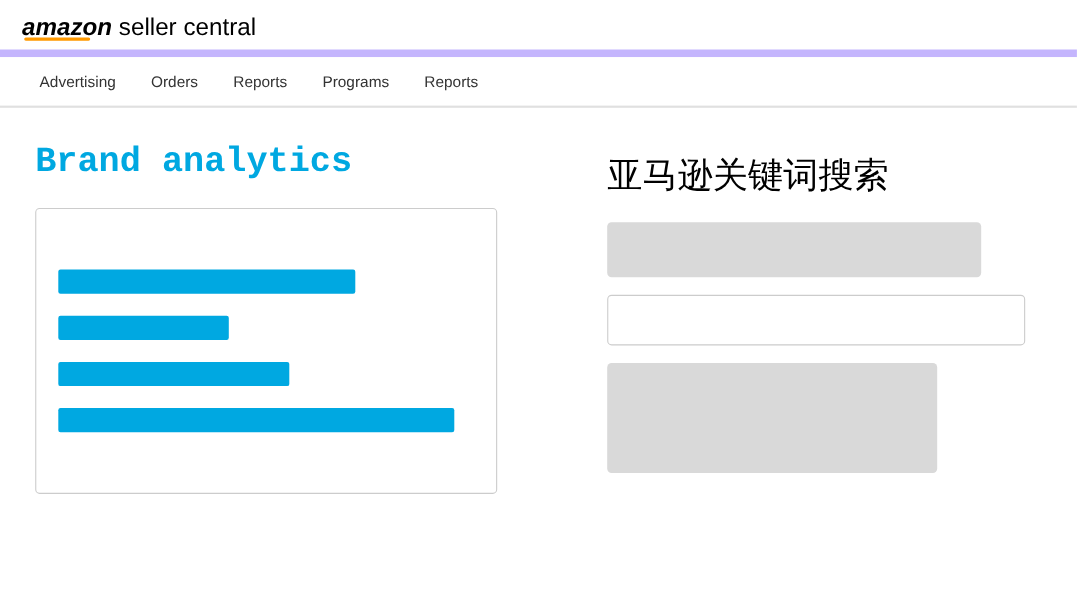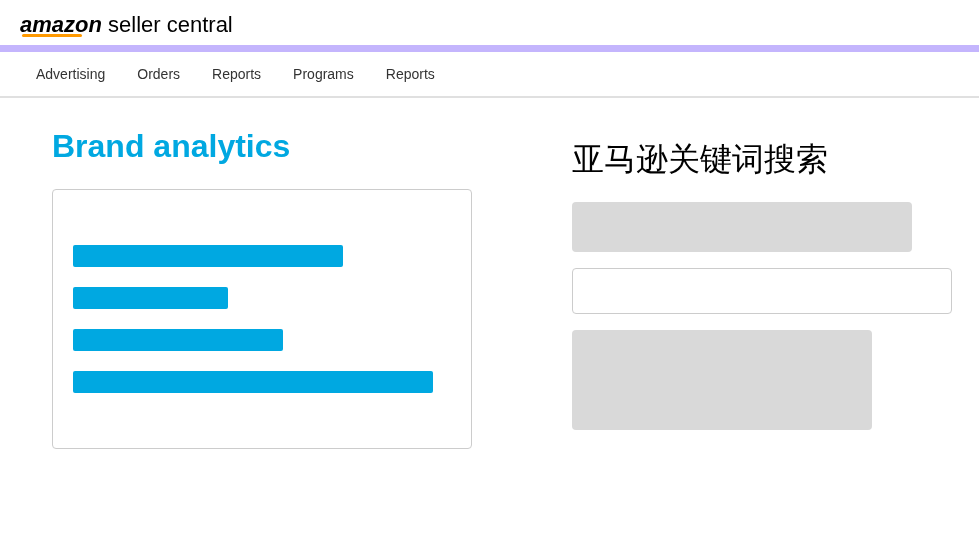--- a/index.html
+++ b/index.html
@@ -59,22 +59,23 @@
       color: #333333;
       cursor: pointer;
       white-space: nowrap;
       text-decoration: none;
       display: inline-block;
     }
 
     
     .main-content {
       display: flex;
-      padding: 30px 52px;
+      padding: 30px 32px;
       gap: 60px;
+      font-family: Liberation Mono, monospace;
     }
 
     
     .left-panel {
       flex: 0 0 460px;
     }
 
     .brand-analytics-title {
       font-size: 32px;
       font-weight: bold;

